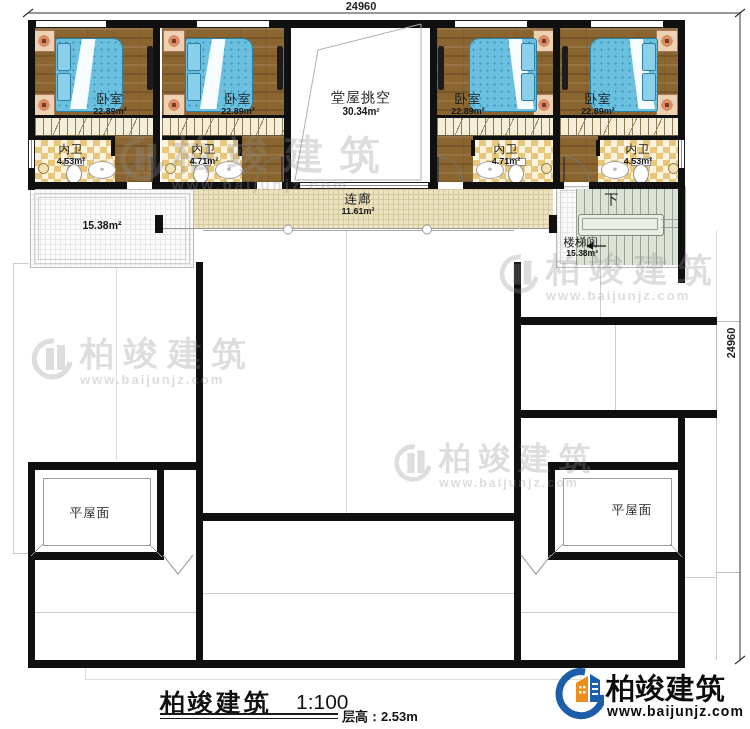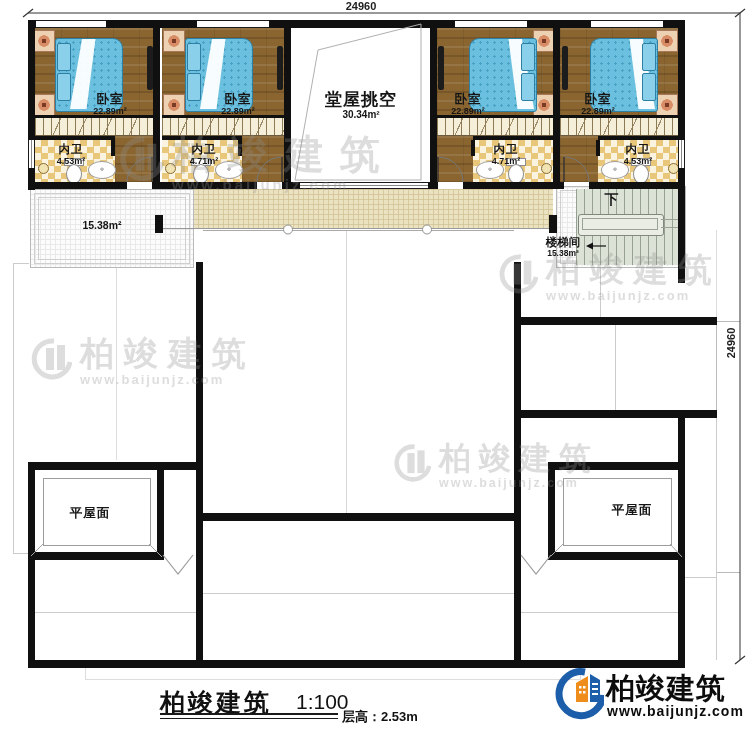--- a/index.html
+++ b/index.html
@@ -39,26 +39,26 @@
   .bed.flip{border-radius:10px 3px 3px 10px}
   .cush{position:absolute;z-index:5;background:#8ad0ea;border:1px solid #2d7fa3;border-radius:2px}
   .blank{position:absolute;z-index:5;background:#fff;opacity:.95}
   .tv{position:absolute;z-index:5;background:#1c1c1c;border-radius:2px}
   .tank{position:absolute;z-index:5;background:#fff;border:1px solid #8b8b8b}
   .bowl{position:absolute;z-index:5;background:#fff;border:1px solid #8b8b8b;border-radius:50%}
   .sink{position:absolute;z-index:5;background:#fff;border:1px solid #999;border-radius:50%;
         background-image:radial-gradient(circle at 50% 45%,#bbb 0 1.5px,transparent 2px)}
   .lamp{position:absolute;z-index:5;background:#f2e3b2;border:1px solid #8a6a30;border-radius:50%}
   .rlbl{position:absolute;z-index:30;text-align:center;color:#151515;line-height:1.12}
-  .rlbl .nm{font-weight:bold;font-size:12.5px;letter-spacing:1px}
+  .rlbl .nm{font-weight:normal;font-size:12.5px;letter-spacing:1px}
   .rlbl .ar{font-weight:bold;font-size:9px}
   .rlbl.sm .nm{font-size:11.5px}
-  .rlbl.lg .nm{font-size:17px}
+  .rlbl.lg .nm{font-size:14px}
   .rlbl.lg .ar{font-size:10px}
-  .rlbl.stw{text-align:center}
+  .rlbl.stw{text-align:right}
   .rlbl.stw .nm{font-size:11.5px;letter-spacing:0}
   .rlbl.stw .ar{font-size:8.5px}
   .dim{position:absolute;z-index:32;font-size:11px;font-weight:bold;color:#222;text-align:center}
   svg.overlay{position:absolute;left:0;top:0;z-index:20;pointer-events:none}
   .wm{position:absolute;z-index:24;display:flex;gap:8px;align-items:flex-start;color:#909090;opacity:.3;pointer-events:none;white-space:nowrap}
   .wm .big{font-weight:bold;line-height:1}
   .wm .url{font-weight:bold;line-height:1;margin-top:3px}
   .tb-title{position:absolute;font-size:25px;font-weight:bold;letter-spacing:3px;color:#111;z-index:40}
   .tb-scale{position:absolute;font-size:21px;color:#111;z-index:40}
   .tb-line{position:absolute;background:#1a1a1a;z-index:40}
@@ -288,20 +288,24 @@
     <div class="ar">4.71m²</div>
   </div>
   <div class="rlbl sm" style="left:602px;top:143px;width:72px">
     <div class="nm">内卫</div>
     <div class="ar">4.53m²</div>
   </div>
   <div class="rlbl lg" style="left:311px;top:90px;width:100px">
     <div class="nm">堂屋挑空</div>
     <div class="ar">30.34m²</div>
   </div>
+  <div class="rlbl" style="left:308px;top:192px;width:100px">
+    <div class="nm">连廊</div>
+    <div class="ar">11.61m²</div>
+  </div>
   <div class="rlbl" style="left:62px;top:220px;width:80px">
     <div class="ar" style="font-size:10.5px">15.38m²</div>
   </div>
   <div class="rlbl stw" style="left:528px;top:236px;width:70px">
     <div class="nm">楼梯间</div>
     <div class="ar">15.38m²</div>
   </div>
   <div class="rlbl" style="left:598px;top:192px;width:28px">
     <div class="nm" style="font-size:14px">下</div>
   </div>

